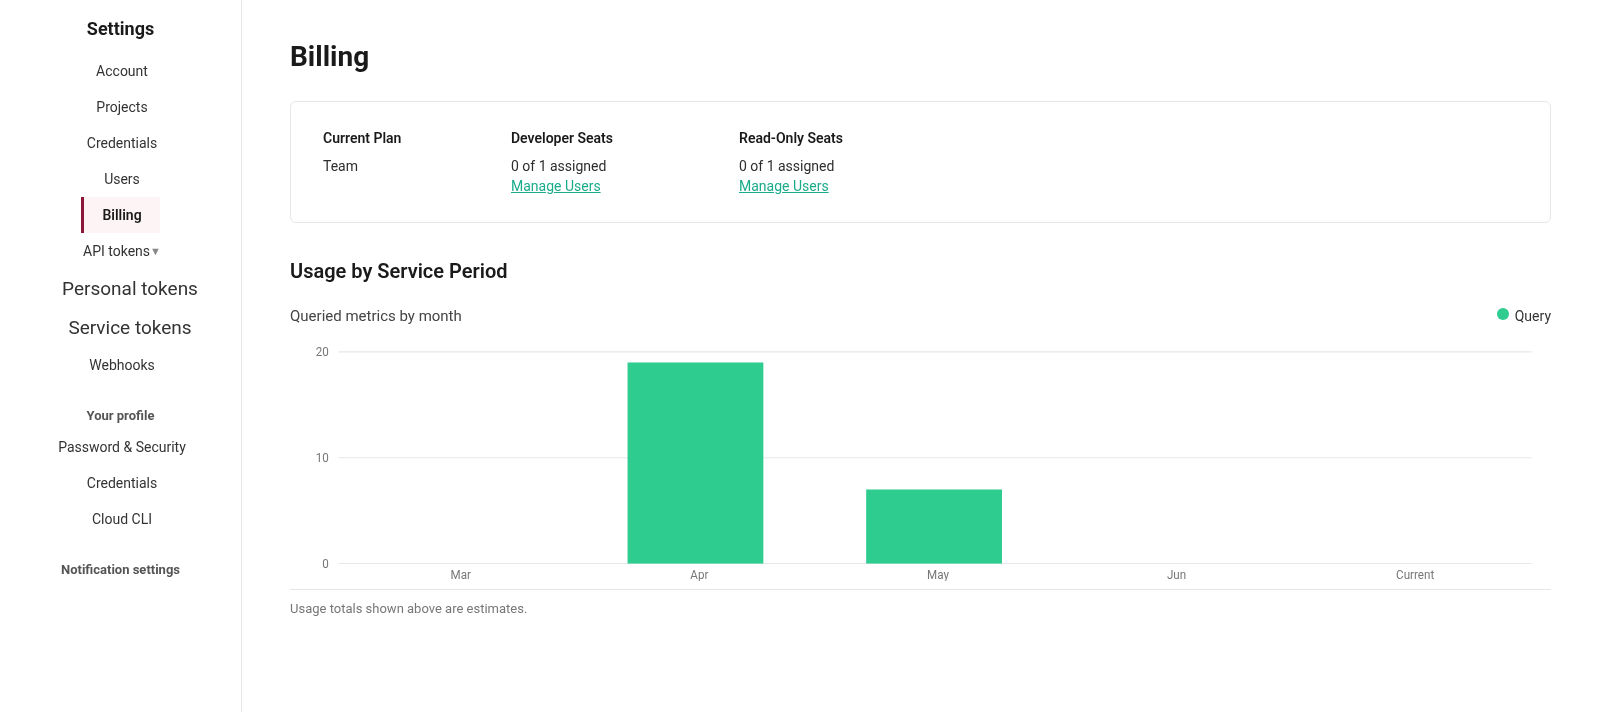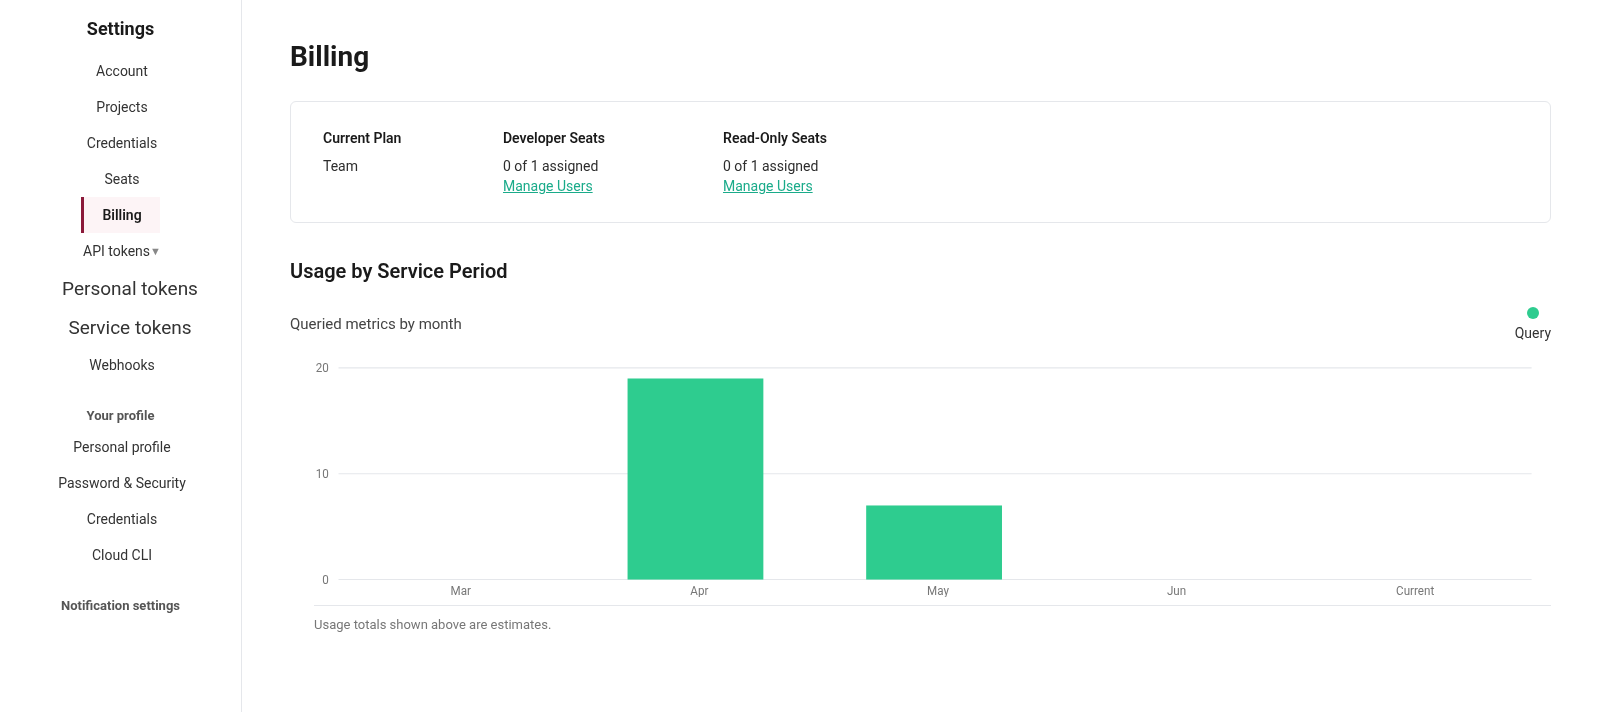--- a/index.html
+++ b/index.html
@@ -92,21 +92,21 @@
     .plan-card {
       background: #fff;
       border: 1px solid #e5e7eb;
       border-radius: 6px;
       padding: 28px 32px;
       margin-bottom: 36px;
     }
     .plan-table {
       display: grid;
       grid-template-columns: 180px 220px 220px;
-      gap: 0;
+      gap: 8px;
     }
     .plan-header {
       font-weight: 600;
       font-size: 14px;
       color: #1a1a1a;
       padding-bottom: 10px;
     }
     .plan-value {
       font-size: 14px;
       color: #2d2d2d;
@@ -132,25 +132,24 @@
       font-size: 15px;
       color: #444;
       margin-bottom: 16px;
       display: flex;
       justify-content: space-between;
       align-items: center;
       gap: 43px;
     }
     .legend-item {
       display: flex;
-      align-items: center;
+      align-items: flex-start;
       gap: 6px;
       font-size: 14px;
       color: #333;
-      flex-direction: column;
     }
     .legend-dot {
       width: 12px;
       height: 12px;
       border-radius: 50%;
       background: #2ecc8f;
     }
 
     
     .chart-container {
@@ -160,21 +159,20 @@
       margin-bottom: 0;
     }
     .chart-svg {
       width: 100%;
       height: 100%;
     }
     .chart-footer {
       border-top: 1px solid #e5e7eb;
       padding-top: 10px;
       margin-top: 8px;
-      margin-left: 24px;
     }
     .chart-footer-text {
       font-size: 13px;
       color: #777;
     }
   </style>
 </head>
 <body>
 
 <nav class="sidebar">
@@ -183,44 +181,41 @@
   <div class="sidebar-item">
     <span>Account</span>
   </div>
   <div class="sidebar-item">
     <span>Projects</span>
   </div>
   <div class="sidebar-item">
     <span>Credentials</span>
   </div>
   <div class="sidebar-item">
-    <span>Seats</span>
+    <span>Users</span>
   </div>
   <div class="sidebar-item active">
     <span>Billing</span>
   </div>
   <div class="sidebar-item">
     <span>API tokens</span>
     <span class="chevron-icon">▼</span>
   </div>
   <div class="sidebar-sub-item">
     <span>Personal tokens</span>
   </div>
   <div class="sidebar-sub-item">
     <span>Service tokens</span>
   </div>
   <div class="sidebar-item">
     <span>Webhooks</span>
   </div>
 
   <div class="sidebar-divider"></div>
   <div class="sidebar-section-label">Your profile</div>
-  <div class="sidebar-item">
-    <span>Personal profile</span>
-  </div>
   <div class="sidebar-item">
     <span>Password &amp; Security</span>
   </div>
   <div class="sidebar-item">
     <span>Credentials</span>
   </div>
   <div class="sidebar-item">
     <span>Cloud CLI</span>
   </div>
 

